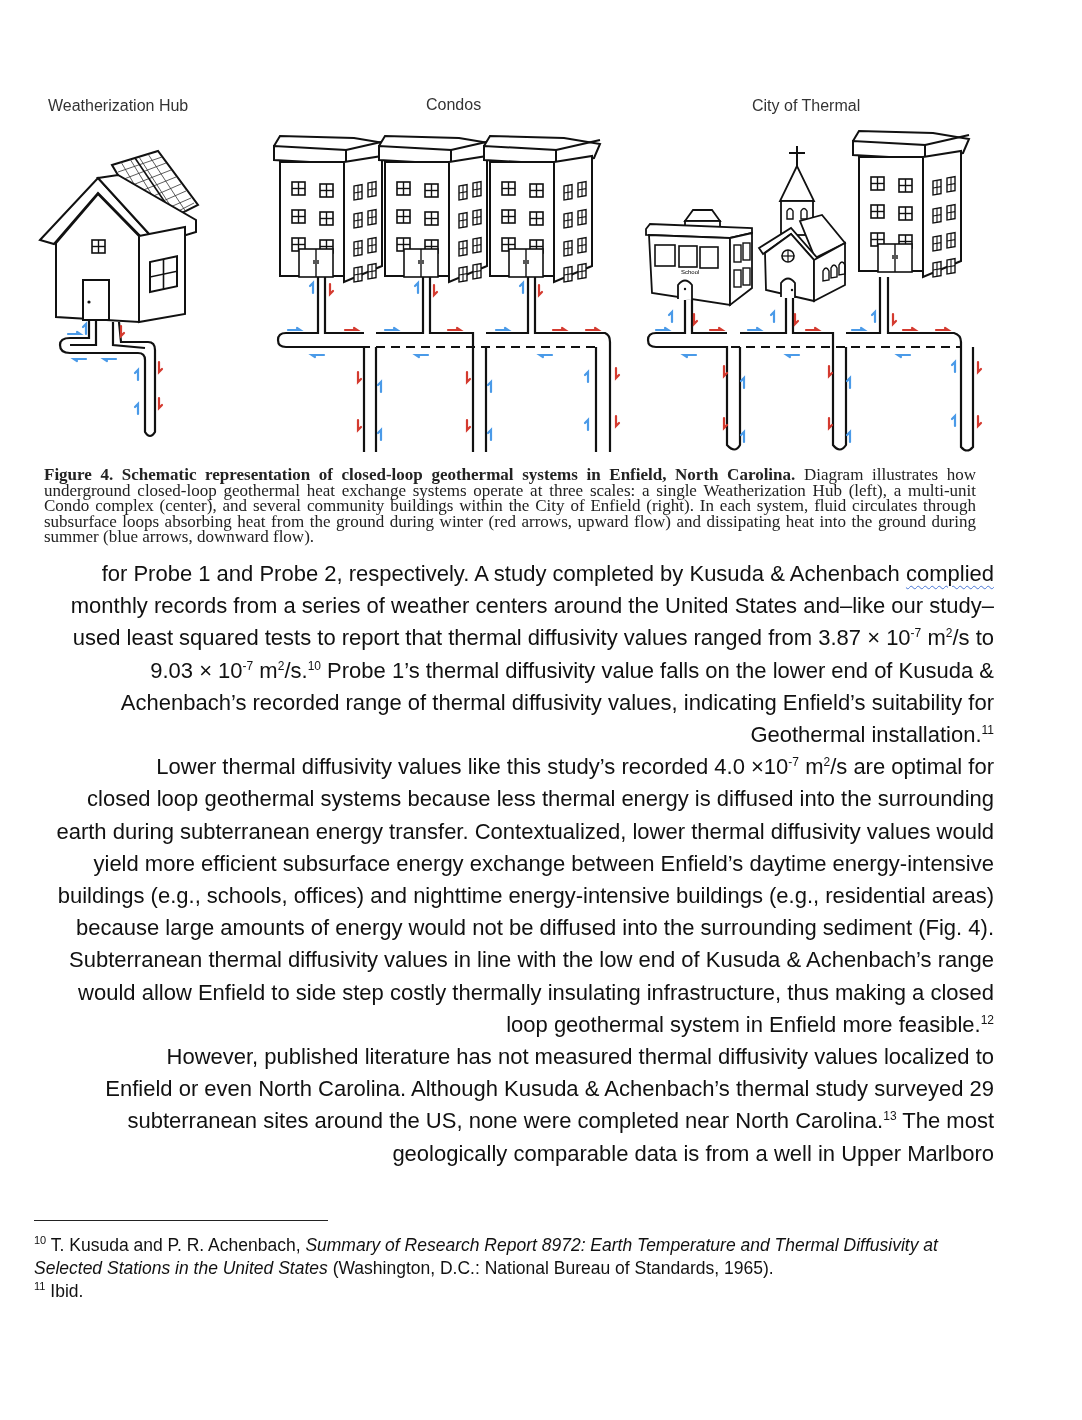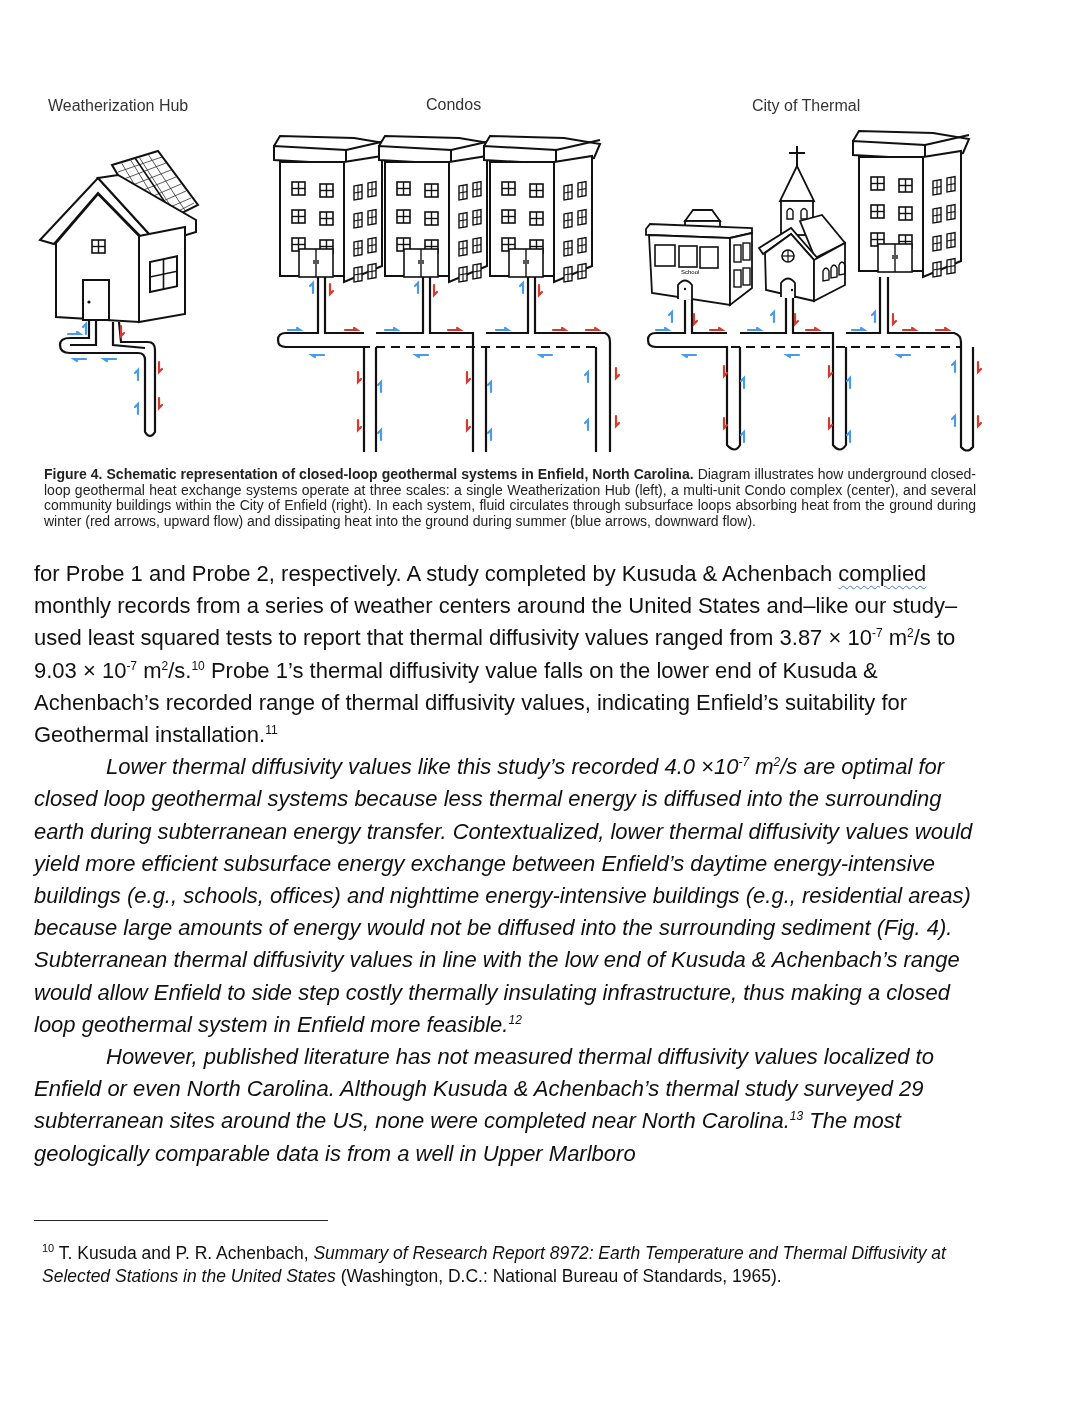--- a/index.html
+++ b/index.html
@@ -1,29 +1,29 @@
 <!DOCTYPE html>
 <html><head>
 <meta charset="utf-8">
 <style>
   html, body { margin: 0; padding: 0; background: #ffffff; }
   body { width: 1082px; height: 1420px; position: relative; overflow: hidden; font-family: "Liberation Sans", sans-serif; color: #111; }
   .fig-wrap { position: absolute; left: 0; top: 80px; width: 1082px; height: 380px; }
   .fig-label { position: absolute; font-size: 16px; color: #333; font-family: "Liberation Sans", sans-serif; }
   svg.fig { position: absolute; left: 0; top: 0; }
-  .caption { position: absolute; left: 44px; top: 467px; width: 932px; font-size: 14px; line-height: 15.6px; text-align: justify; color: #222; }
+  .caption { position: absolute; left: 44px; top: 467px; width: 932px; font-size: 17px; line-height: 15.6px; text-align: justify; color: #222; font-family: Liberation Serif, serif; }
   .caption b { font-weight: bold; }
   .body-text { position: absolute; left: 34px; top: 558px; width: 960px; font-size: 22px; line-height: 32.2px; color: #111; }
-  .body-text p { margin: 0; }
-  .indent { text-indent: 72px; font-style: italic; }
+  .body-text p { margin: 0; text-align: right; }
+  .indent { text-indent: 72px; }
   sup { font-size: 12px; line-height: 0; vertical-align: super; }
   .spell { text-decoration: underline wavy #4a78d6; text-decoration-thickness: 1px; text-underline-offset: 4px; }
   .fn-rule { position: absolute; left: 34px; top: 1220px; width: 294px; height: 1px; background: #222; }
   .footnotes { position: absolute; left: 34px; top: 1234px; width: 960px; font-size: 17.5px; line-height: 23px; color: #111; }
-  .footnotes div { margin: 8px; }
+  .footnotes div { margin: 0; }
   .footnotes sup { font-size: 11px; }
 </style>
 </head>
 <body>
 
 <div class="fig-wrap">
   <div class="fig-label" style="left:48px; top:17px;">Weatherization Hub</div>
   <div class="fig-label" style="left:426px; top:16px;">Condos</div>
   <div class="fig-label" style="left:752px; top:17px;">City of Thermal</div>
 
@@ -277,13 +277,14 @@
 
 <div class="body-text">
   <p><span>for Probe 1 and Probe 2, respectively. A study completed by Kusuda &amp; Achenbach </span><span class="spell">complied</span><span> monthly records from a series of weather centers around the United States and–like our study–used least squared tests to report that thermal diffusivity values ranged from 3.87 × 10</span><sup>-7</sup><span> m</span><sup>2</sup><span>/s to 9.03 × 10</span><sup>-7</sup><span> m</span><sup>2</sup><span>/s.</span><sup>10</sup><span> Probe 1’s thermal diffusivity value falls on the lower end of Kusuda &amp; Achenbach’s recorded range of thermal diffusivity values, indicating Enfield’s suitability for Geothermal installation.</span><sup>11</sup></p>
   <p class="indent"><span>Lower thermal diffusivity values like this study’s recorded 4.0 ×10</span><sup>-7</sup><span> m</span><sup>2</sup><span>/s are optimal for closed loop geothermal systems because less thermal energy is diffused into the surrounding earth during subterranean energy transfer. Contextualized, lower thermal diffusivity values would yield more efficient subsurface energy exchange between Enfield’s daytime energy-intensive buildings (e.g., schools, offices) and nighttime energy-intensive buildings (e.g., residential areas) because large amounts of energy would not be diffused into the surrounding sediment (Fig. 4). Subterranean thermal diffusivity values in line with the low end of Kusuda &amp; Achenbach’s range would allow Enfield to side step costly thermally insulating infrastructure, thus making a closed loop geothermal system in Enfield more feasible.</span><sup>12</sup></p>
   <p class="indent"><span>However, published literature has not measured thermal diffusivity values localized to Enfield or even North Carolina. Although Kusuda &amp; Achenbach’s thermal study surveyed 29 subterranean sites around the US, none were completed near North Carolina.</span><sup>13</sup><span> The most geologically comparable data is from a well in Upper Marlboro</span></p>
 </div>
 
 <div class="fn-rule"></div>
 <div class="footnotes">
   <div><sup>10</sup><span> T. Kusuda and P. R. Achenbach, </span><i>Summary of Research Report 8972: Earth Temperature and Thermal Diffusivity at Selected Stations in the United States</i><span> (Washington, D.C.: National Bureau of Standards, 1965).</span></div>
+  <div><sup>11</sup><span> Ibid.</span></div>
 </div>
 
 </body></html>

